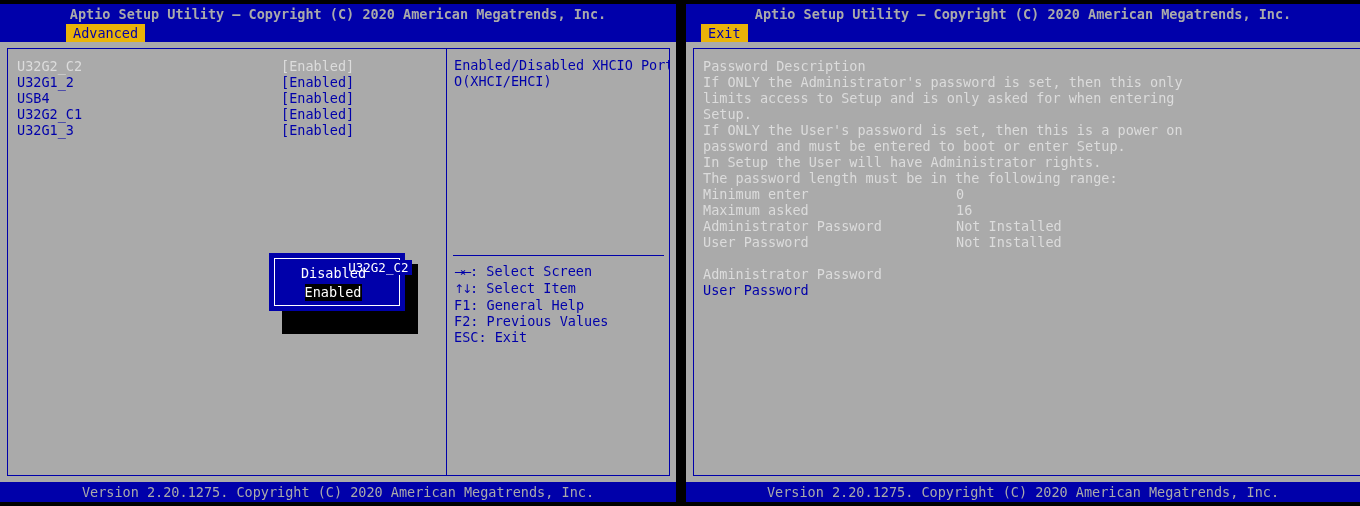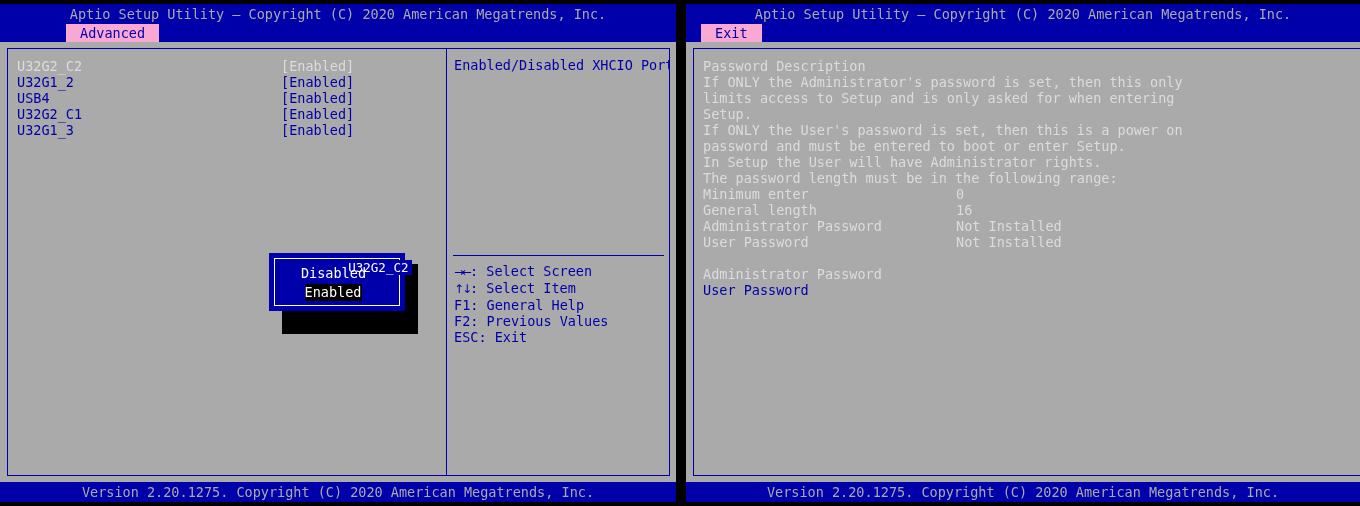--- a/index.html
+++ b/index.html
@@ -46,36 +46,37 @@
   }
   .title-text {
     position: absolute;
     left: 0; right: 0; top: 1px;
     text-align: center;
     color: #aaaaaa;
     font-size: 13.5px;
     line-height: 18px;
     letter-spacing: 0px;
     white-space: pre;
+    font-weight: bold;
   }
 
   
   .tabstrip {
     position: absolute;
     left: 0; top: 19px;
     height: 19px;
   }
   .tab {
     display: inline-block;
-    background: #f9a8d4;
+    background: #eab308;
     color: #0000aa;
     font-size: 13.5px;
     line-height: 19px;
     height: 19px;
-    padding: 0 14px;
+    padding: 0 7px;
     white-space: pre;
     text-align: right;
   }
 
   
   .workspace {
     position: absolute;
     left: 0; top: 42px; right: 0;
     height: 440px;
     background: #aaaaaa;
@@ -265,21 +266,21 @@
               <div class="row"><span class="label c-blue">U32G1_2</span><span class="value c-blue">[Enabled]</span></div>
               <div class="row"><span class="label c-blue">USB4</span><span class="value c-blue">[Enabled]</span></div>
               <div class="row"><span class="label c-blue">U32G2_C1</span><span class="value c-blue">[Enabled]</span></div>
               <div class="row"><span class="label c-blue">U32G1_3</span><span class="value c-blue">[Enabled]</span></div>
             </div>
         </div>
       </div>
 
       <div class="pane help">
         <div class="pane-inner">
-          <div class="helptext" id="left-help"><div class="helpline">Enabled/Disabled XHCIO Port</div></div>
+          <div class="helptext" id="left-help"><div class="helpline">Enabled/Disabled XHCIO Port</div><div class="helpline">O(XHCI/EHCI)</div></div>
           <div class="help-divider"></div>
           <div class="legend" id="left-legend">
               <div class="lg"><span class="arrow">→←</span><span>: Select Screen</span></div>
               <div class="lg"><span class="arrow">↑↓</span><span>: Select Item</span></div>
               <div class="lg"><span>F1</span><span>: General Help</span></div>
               <div class="lg"><span>F2</span><span>: Previous Values</span></div>
               <div class="lg"><span>ESC</span><span>: Exit</span></div>
             </div>
         </div>
       </div>
@@ -323,21 +324,21 @@
           <div class="descblock" id="right-desc">
               <div class="descline"><span class="c-white">Password Description</span></div>
               <div class="descline"><span class="c-white">If ONLY the Administrator's password is set, then this only</span></div>
               <div class="descline"><span class="c-white">limits access to Setup and is only asked for when entering</span></div>
               <div class="descline"><span class="c-white">Setup.</span></div>
               <div class="descline"><span class="c-white">If ONLY the User's password is set, then this is a power on</span></div>
               <div class="descline"><span class="c-white">password and must be entered to boot or enter Setup.</span></div>
               <div class="descline"><span class="c-white">In Setup the User will have Administrator rights.</span></div>
               <div class="descline"><span class="c-white">The password length must be in the following range:</span></div>
               <div class="descline"><span class="c-white">Minimum enter</span><span class="dv c-white">0</span></div>
-              <div class="descline"><span class="c-white">General length</span><span class="dv c-white">16</span></div>
+              <div class="descline"><span class="c-white">Maximum asked</span><span class="dv c-white">16</span></div>
               <div class="descline"><span class="c-white">Administrator Password</span><span class="dv c-white">Not Installed</span></div>
               <div class="descline"><span class="c-white">User Password</span><span class="dv c-white">Not Installed</span></div>
               <div class="gap"></div>
               <div class="descline"><span class="c-white">Administrator Password</span></div>
               <div class="descline"><span class="c-blue">User Password</span></div>
             </div>
         </div>
       </div>
 
     </div>

